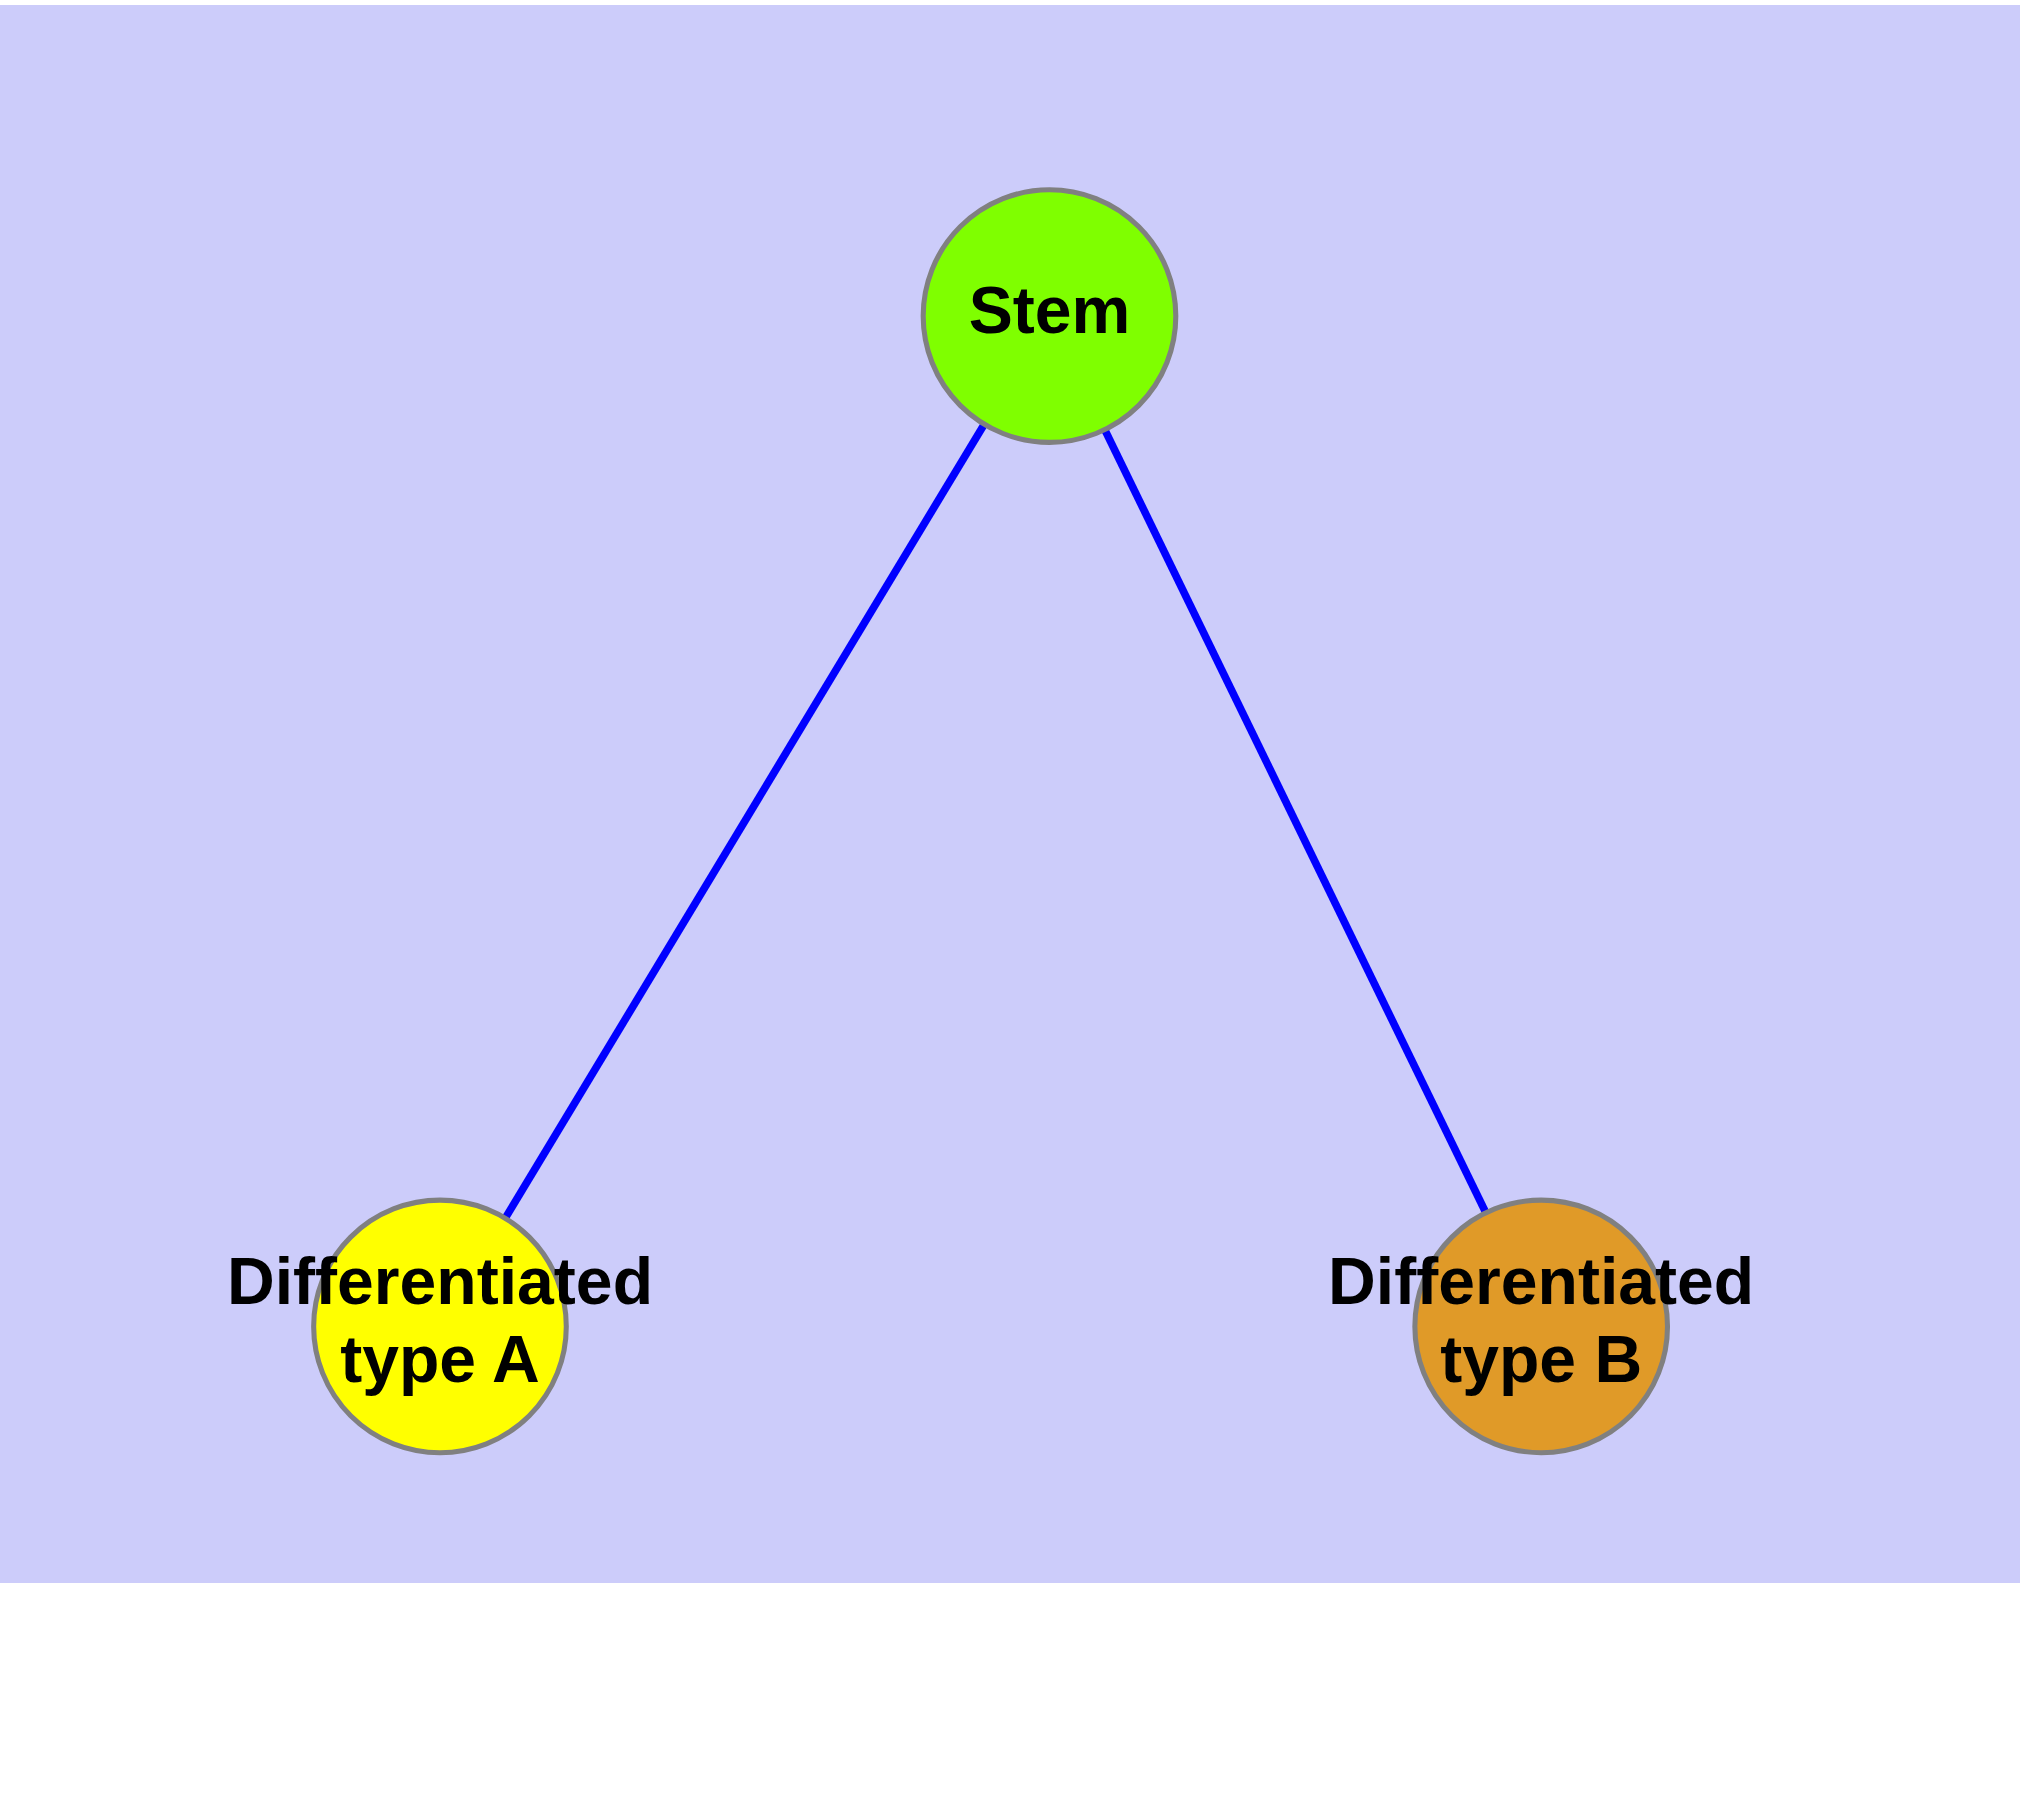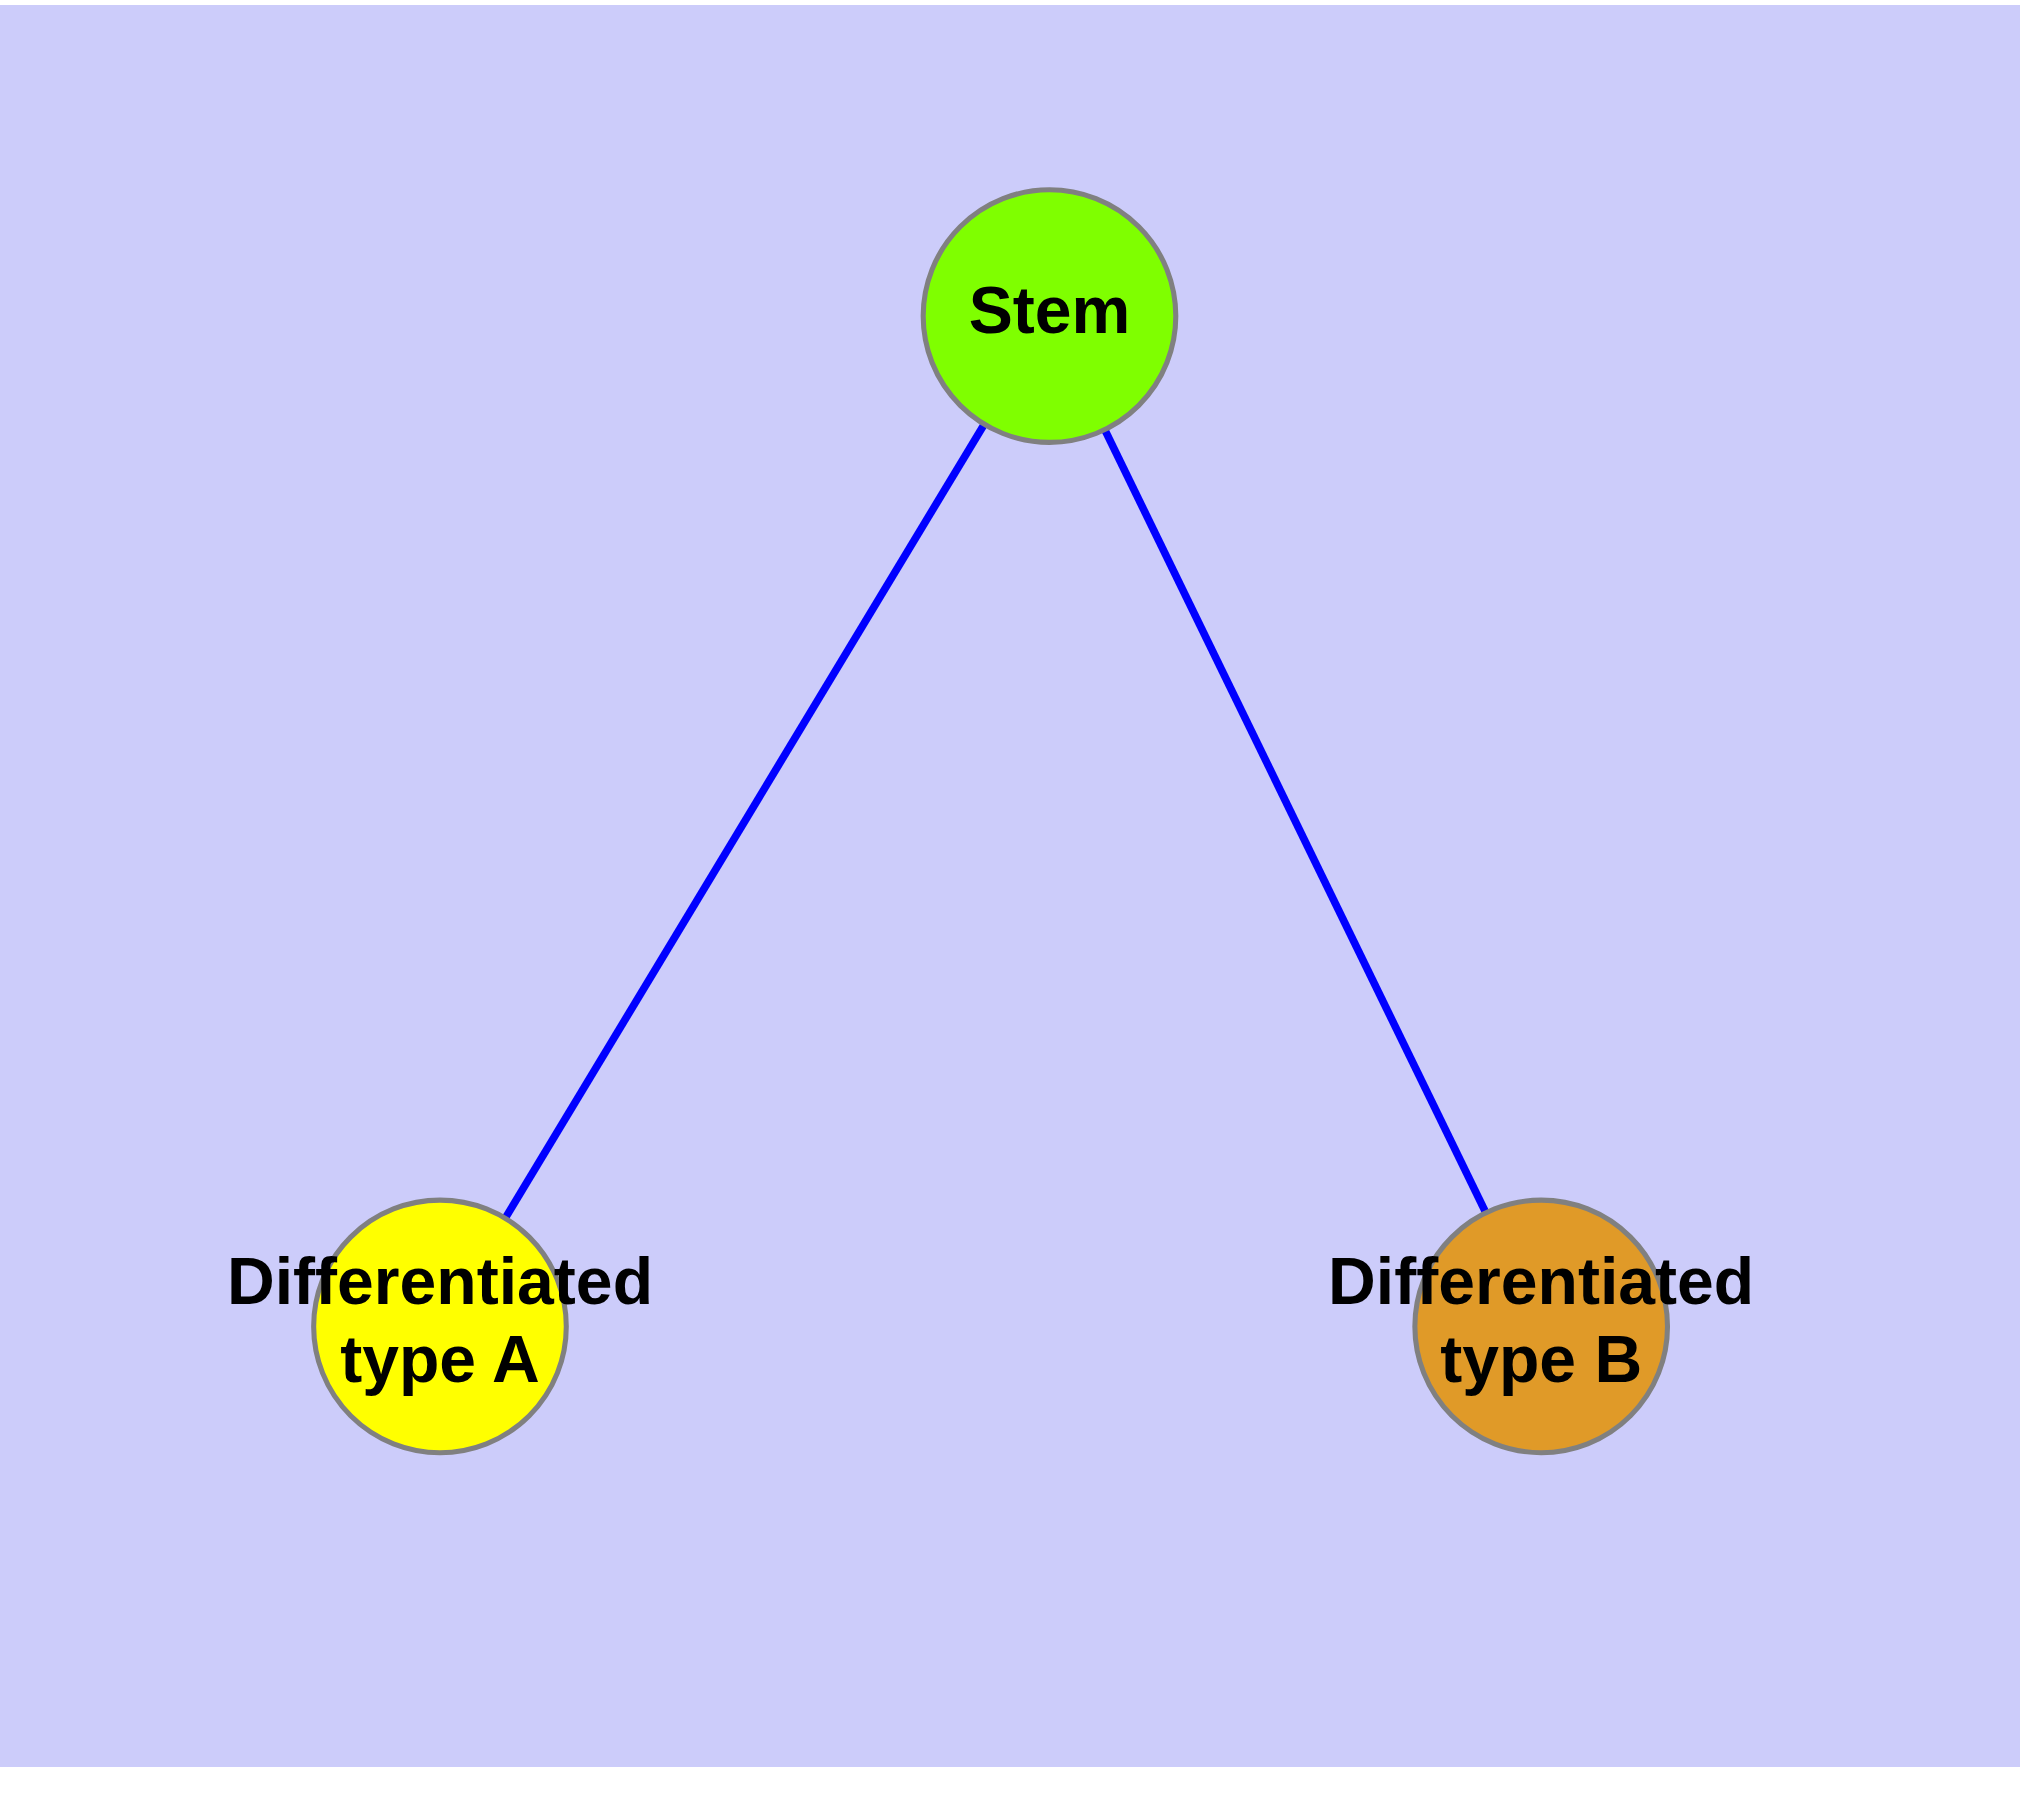--- a/index.html
+++ b/index.html
@@ -14,21 +14,21 @@
     height: 1812px;
     background: #ffffff;
     overflow: hidden;
     font-family: "Liberation Sans", "DejaVu Sans", sans-serif;
   }
   #graph-surface {
     position: absolute;
     left: 0;
     top: 5.1px;
     width: 2021px;
-    height: 1762px;
+    height: 1578px;
     background: #ccccfa;
   }
   #graph-svg {
     position: absolute;
     left: 0;
     top: 0;
     width: 2021px;
     height: 1802px;
     display: block;
   }

